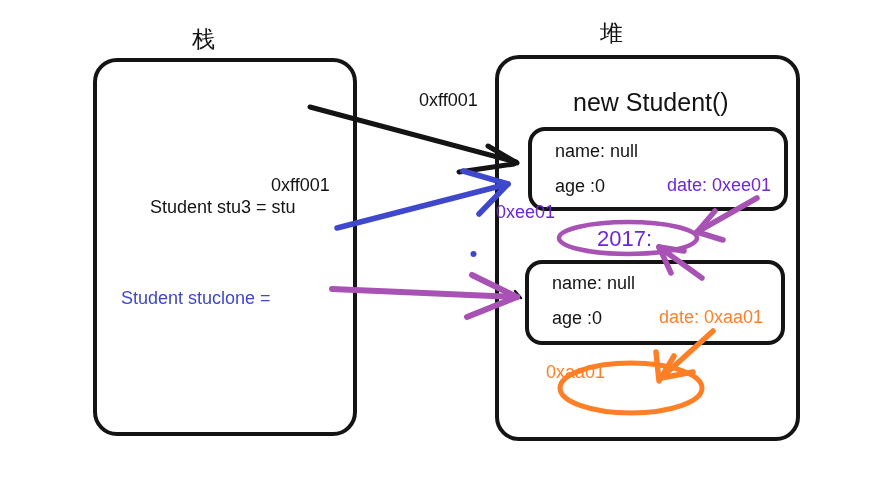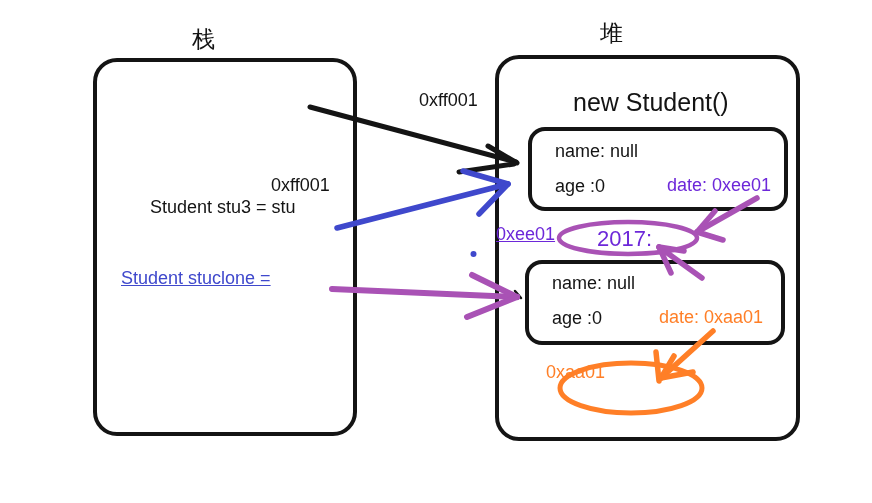--- a/index.html
+++ b/index.html
@@ -79,29 +79,29 @@
 
     <ellipse class="stroke-orange" stroke-width="5" cx="631" cy="388" rx="71" ry="25"></ellipse>
   </svg>
 
   <div class="lbl title" style="left:192px;top:26px;">栈</div>
   <div class="lbl title" style="left:600px;top:20px;">堆</div>
 
   <div class="lbl" style="left:419px;top:90px;">0xff001</div>
   <div class="lbl" style="left:271px;top:175px;">0xff001</div>
   <div class="lbl" style="left:150px;top:197px;">Student stu3 = stu</div>
-  <div class="lbl blue" style="left:121px;top:268px;text-decoration:underline;">Student stuclone =</div>
+  <div class="lbl blue" style="left:121px;top:288px;">Student stuclone =</div>
 
   <div class="lbl" style="left:573px;top:87px;font-size:25px;">new Student()</div>
 
   <div class="lbl" style="left:555px;top:141px;">name: null</div>
   <div class="lbl" style="left:555px;top:176px;">age :0</div>
   <div class="lbl purple" style="left:667px;top:175px;">date: 0xee01</div>
 
-  <div class="lbl purple" style="left:496px;top:224px;text-decoration:underline;">0xee01</div>
+  <div class="lbl purple" style="left:496px;top:202px;">0xee01</div>
   <div class="lbl purple" style="left:597px;top:226px;font-size:22px;">2017:</div>
 
   <div class="lbl" style="left:552px;top:273px;">name: null</div>
   <div class="lbl" style="left:552px;top:308px;">age :0</div>
   <div class="lbl orange" style="left:659px;top:307px;">date: 0xaa01</div>
 
   <div class="lbl orange" style="left:546px;top:362px;">0xaa01</div>
 
 </div>
 

